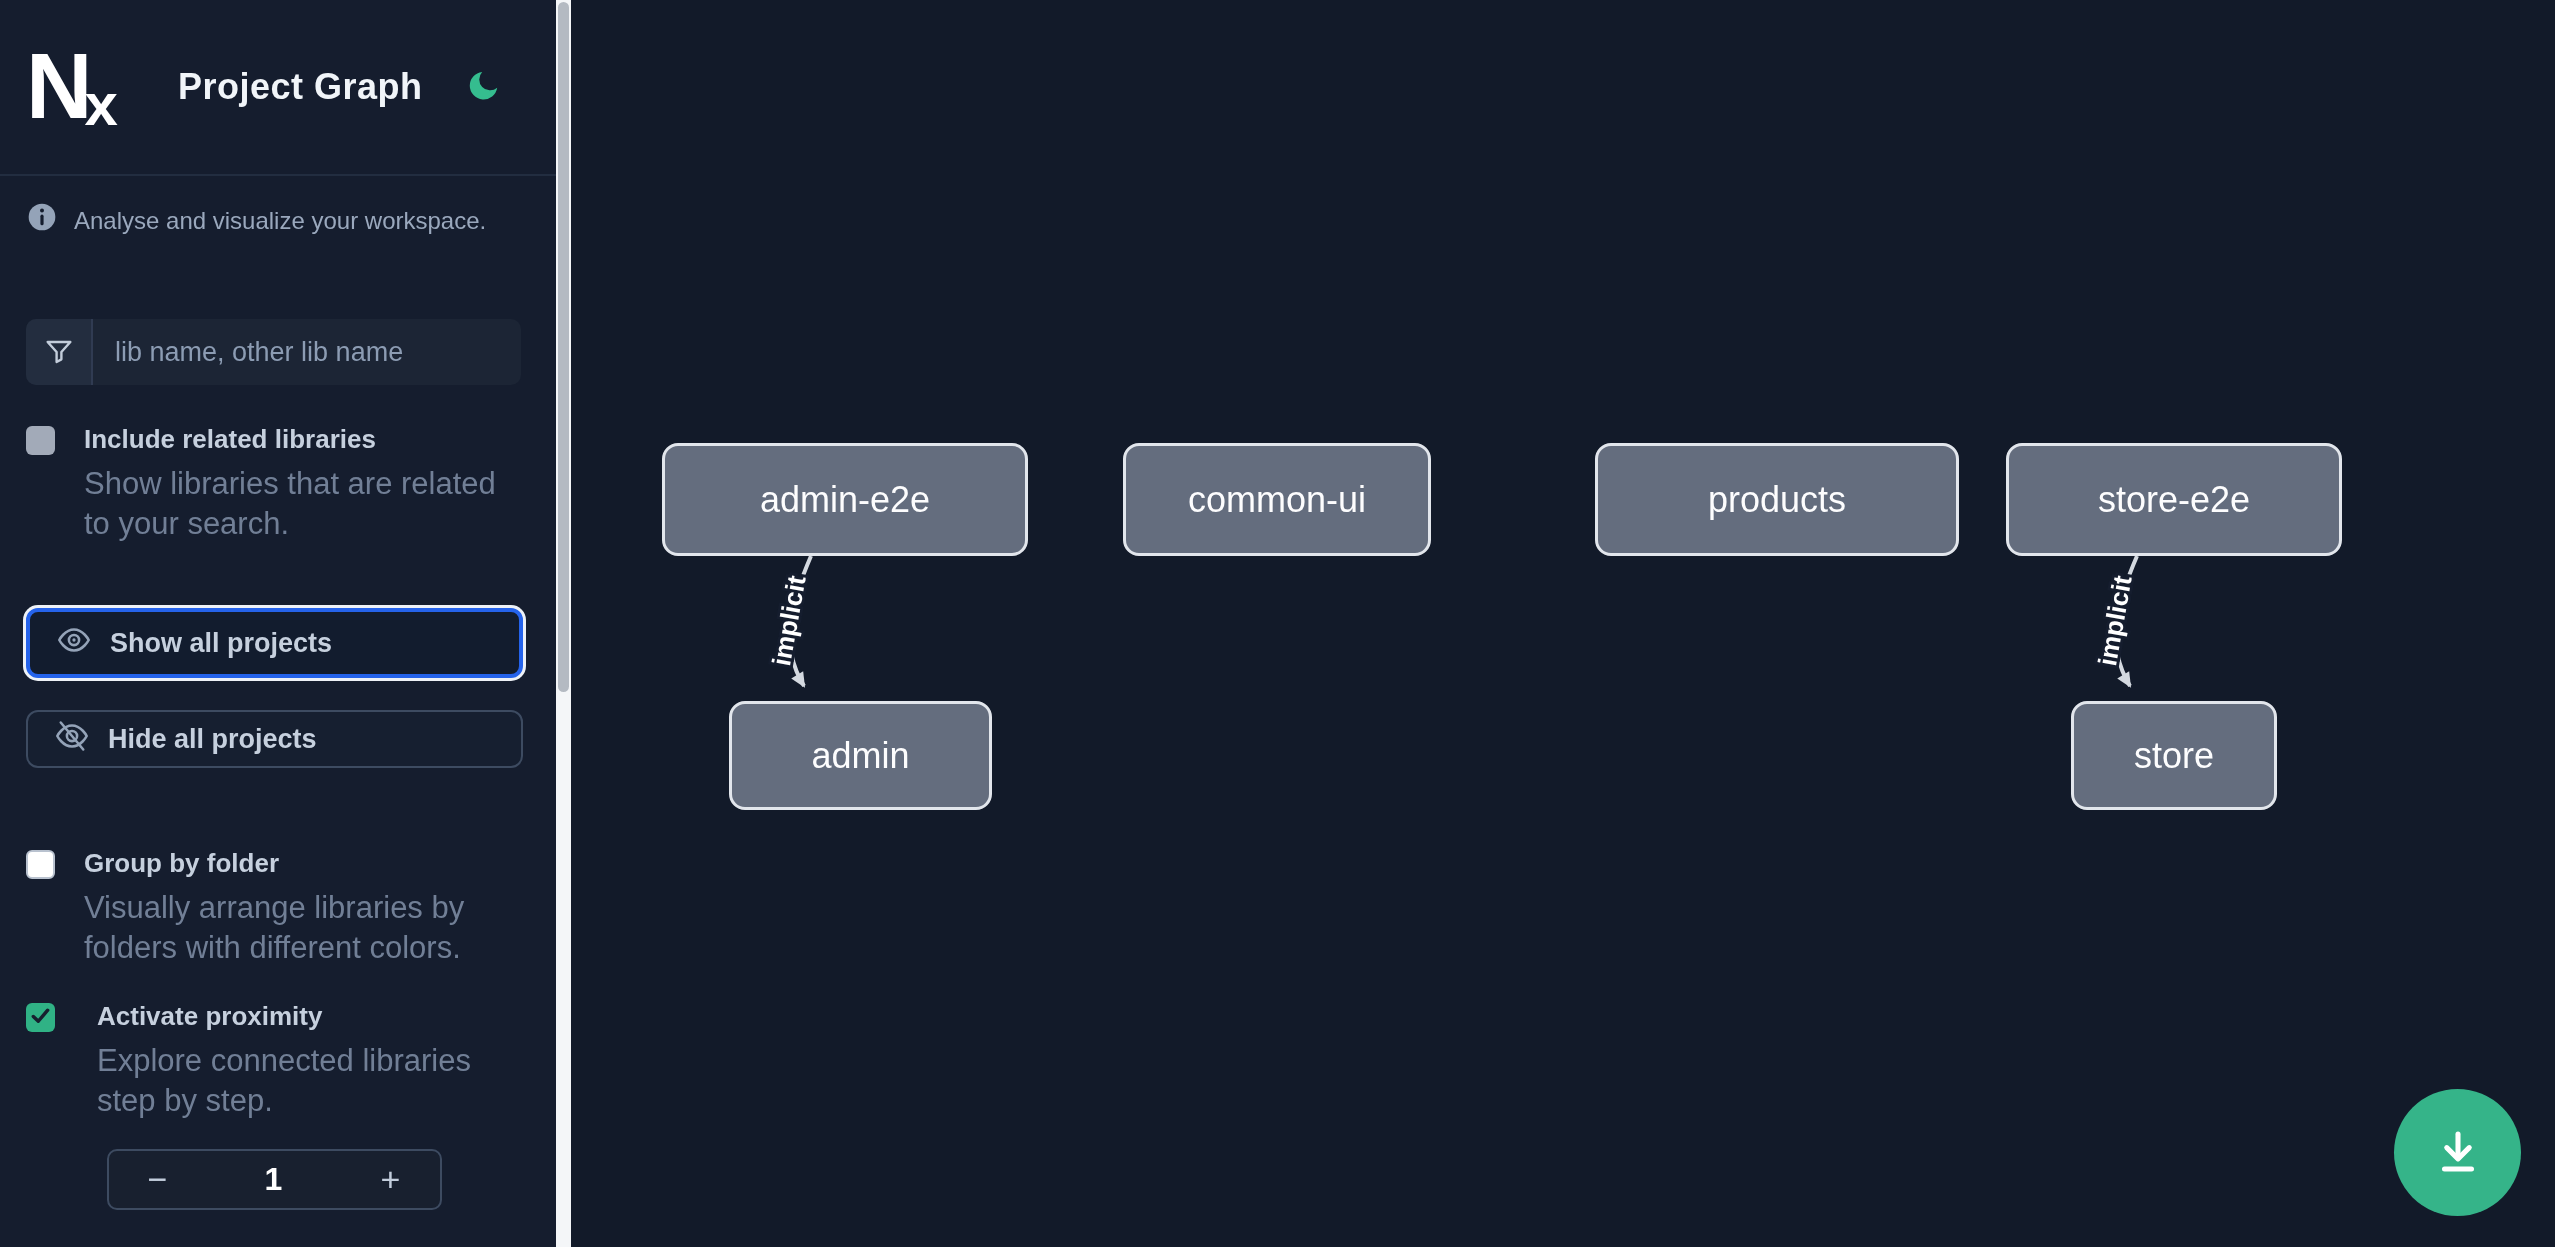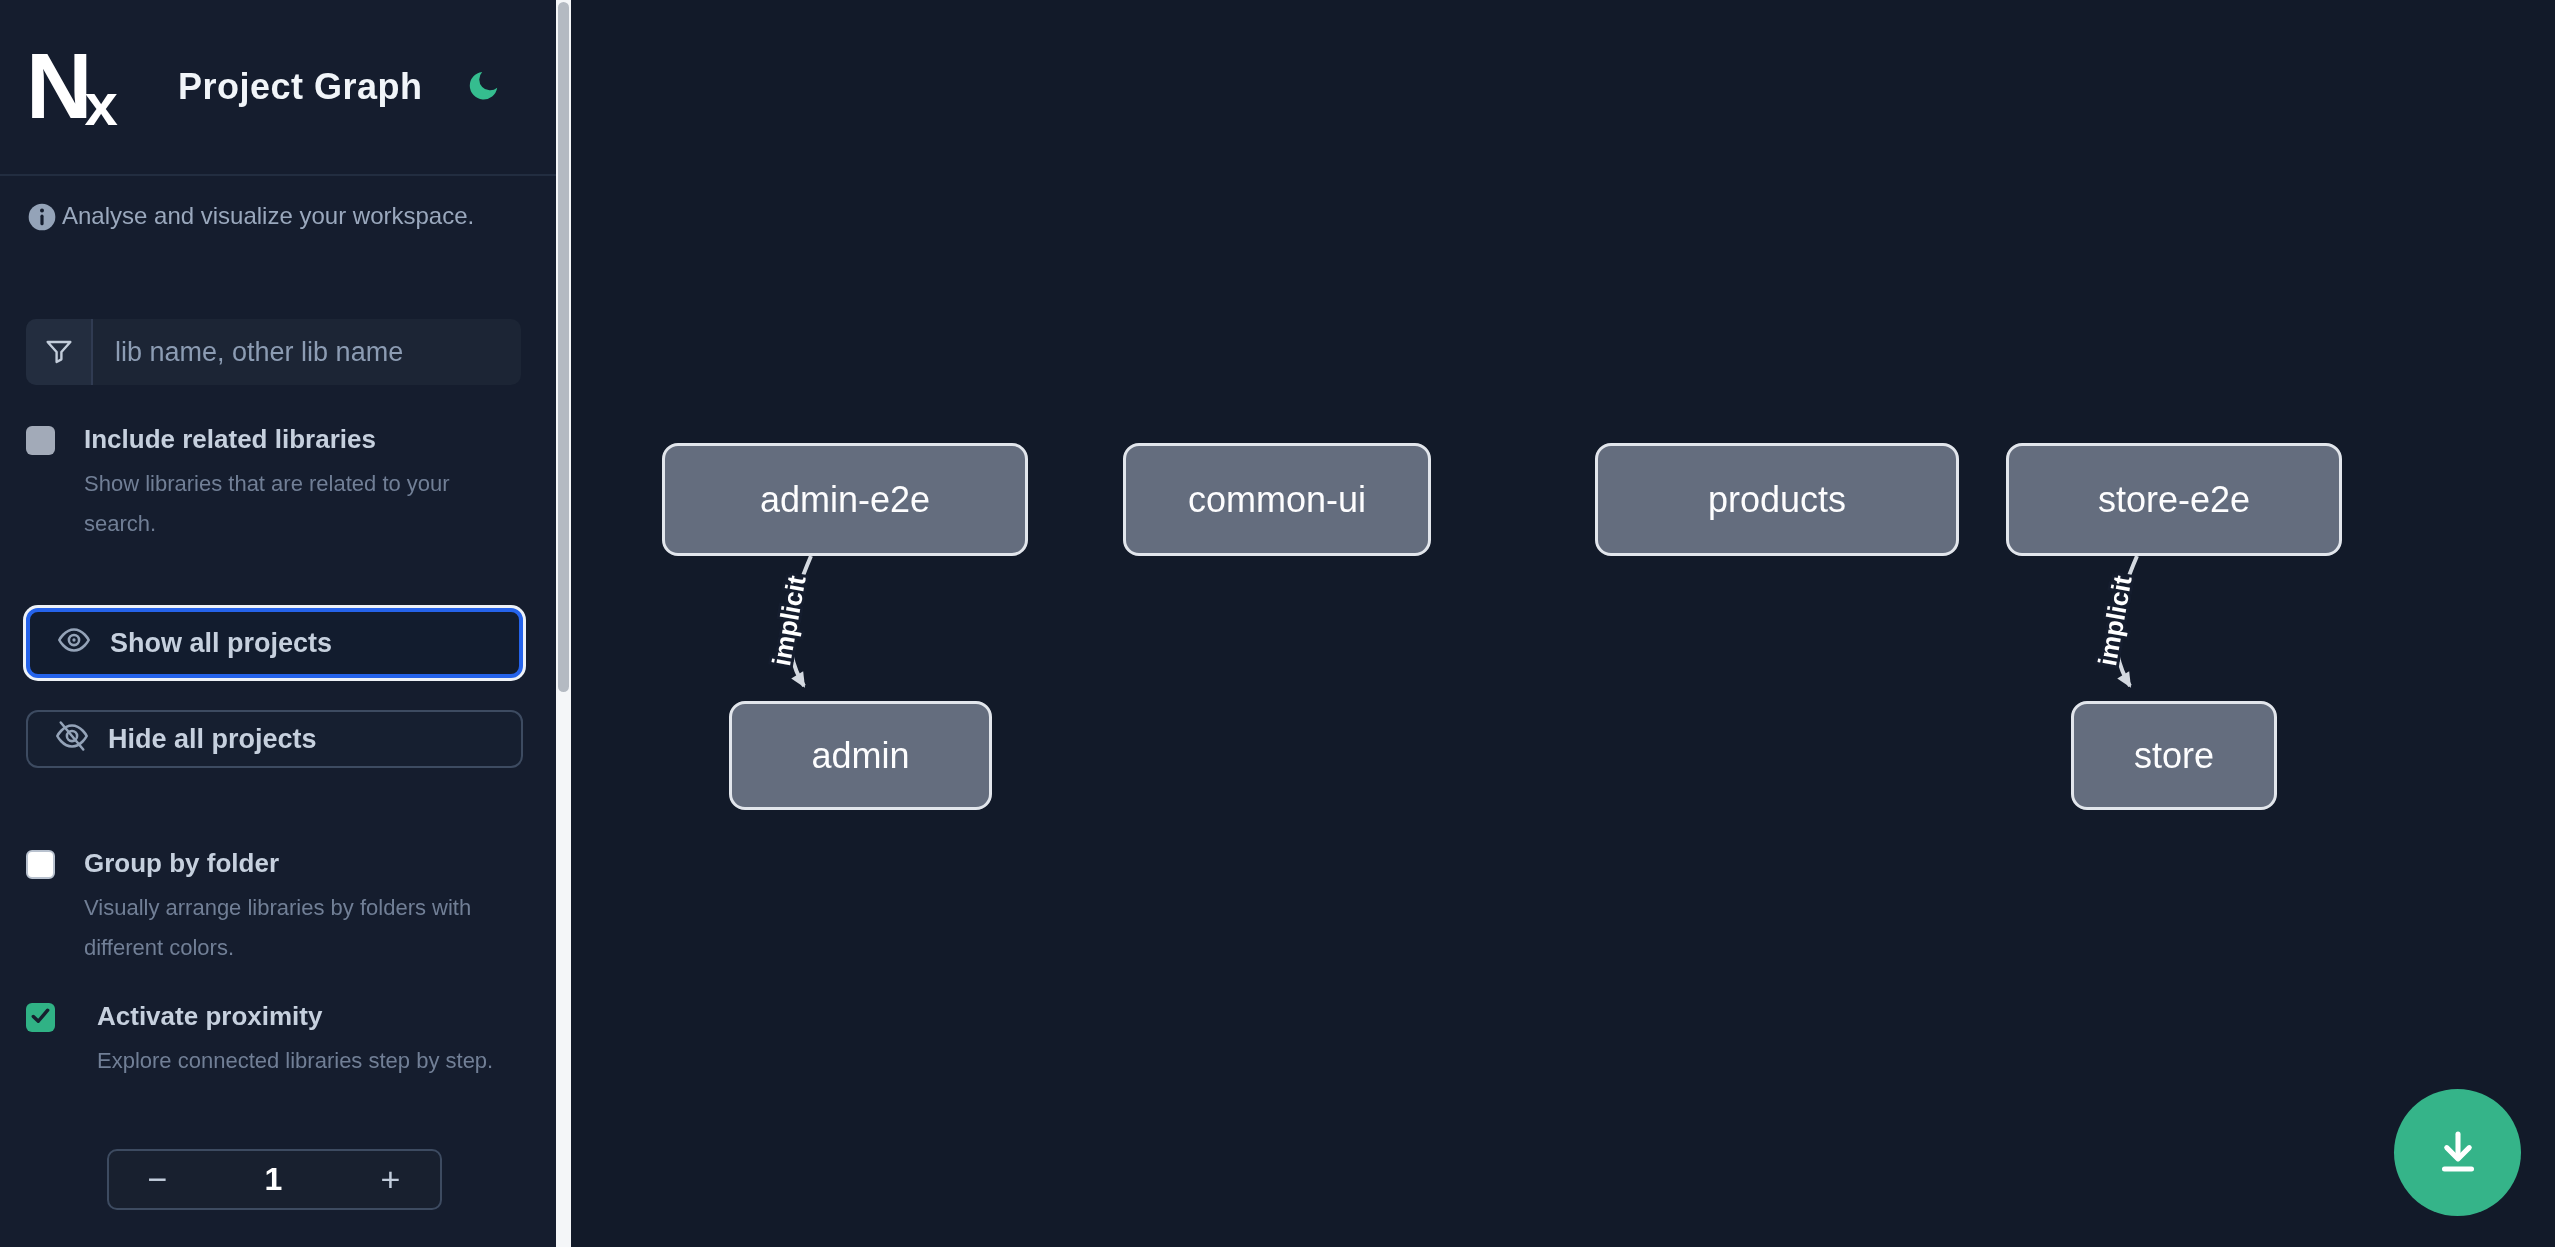--- a/index.html
+++ b/index.html
@@ -26,21 +26,21 @@
   .nx-n{ font-size:92px; line-height:.82; }
   .nx-x{ font-size:60px; line-height:.66; margin-left:-8px; }
   .sb-title{ font-size:36px; font-weight:700; color:#f1f5f9; letter-spacing:.5px; }
   .theme-toggle{
     margin-left:auto; background:none; border:none; cursor:pointer;
     width:44px; height:44px; display:flex; align-items:center; justify-content:center;
   }
 
   .info-row{
     position:absolute; left:26px; top:200px; width:500px;
-    display:flex; align-items:flex-start; gap:4px;
+    display:flex; align-items:flex-end; gap:16px;
   }
   .info-row svg{ flex:none; margin-top:1px; }
   .tagline{ font-size:24px; color:#9aa8bd; line-height:32px; }
 
   .search-box{
     position:absolute; left:26px; top:319px; width:495px; height:66px;
     background:#1c2535; border-radius:10px; display:flex; overflow:hidden;
   }
   .search-icon-cell{
     flex:none; width:67px; background:#232d3f; border-right:2px solid #303b52;
@@ -62,21 +62,21 @@
   .pos-prox{ top:1001px;gap:42px; }
   .checkbox{
     flex:none; width:29px; height:29px; border-radius:6px; margin-top:2px;
     display:flex; align-items:center; justify-content:center; cursor:pointer;
   }
   .cb-gray{ background:#a2aab8; }
   .cb-white{ background:#ffffff; border:2px solid #b9c2cf; }
   .cb-green{ background:#30b285; }
   .option-text{ width:415px; }
   .option-label{ font-size:26px; font-weight:700; color:#c6d0de; cursor:pointer; }
-  .option-desc{ font-size:22px; color:#717f96; line-height:40px; margin-top:9px; }
+  .option-desc{ font-size:31px; color:#717f96; line-height:40px; margin-top:9px; }
 
   .action-btn{
     position:absolute; left:26px; width:497px;
     display:flex; align-items:center; gap:18px; padding:0 0 0 26px;
     font-family:"Liberation Sans", sans-serif;
     font-size:27px; font-weight:600; color:#c6d0de;
     border-radius:12px; cursor:pointer;
   }
   .btn-show{
     top:608px; height:70px; background:#121c2e;

